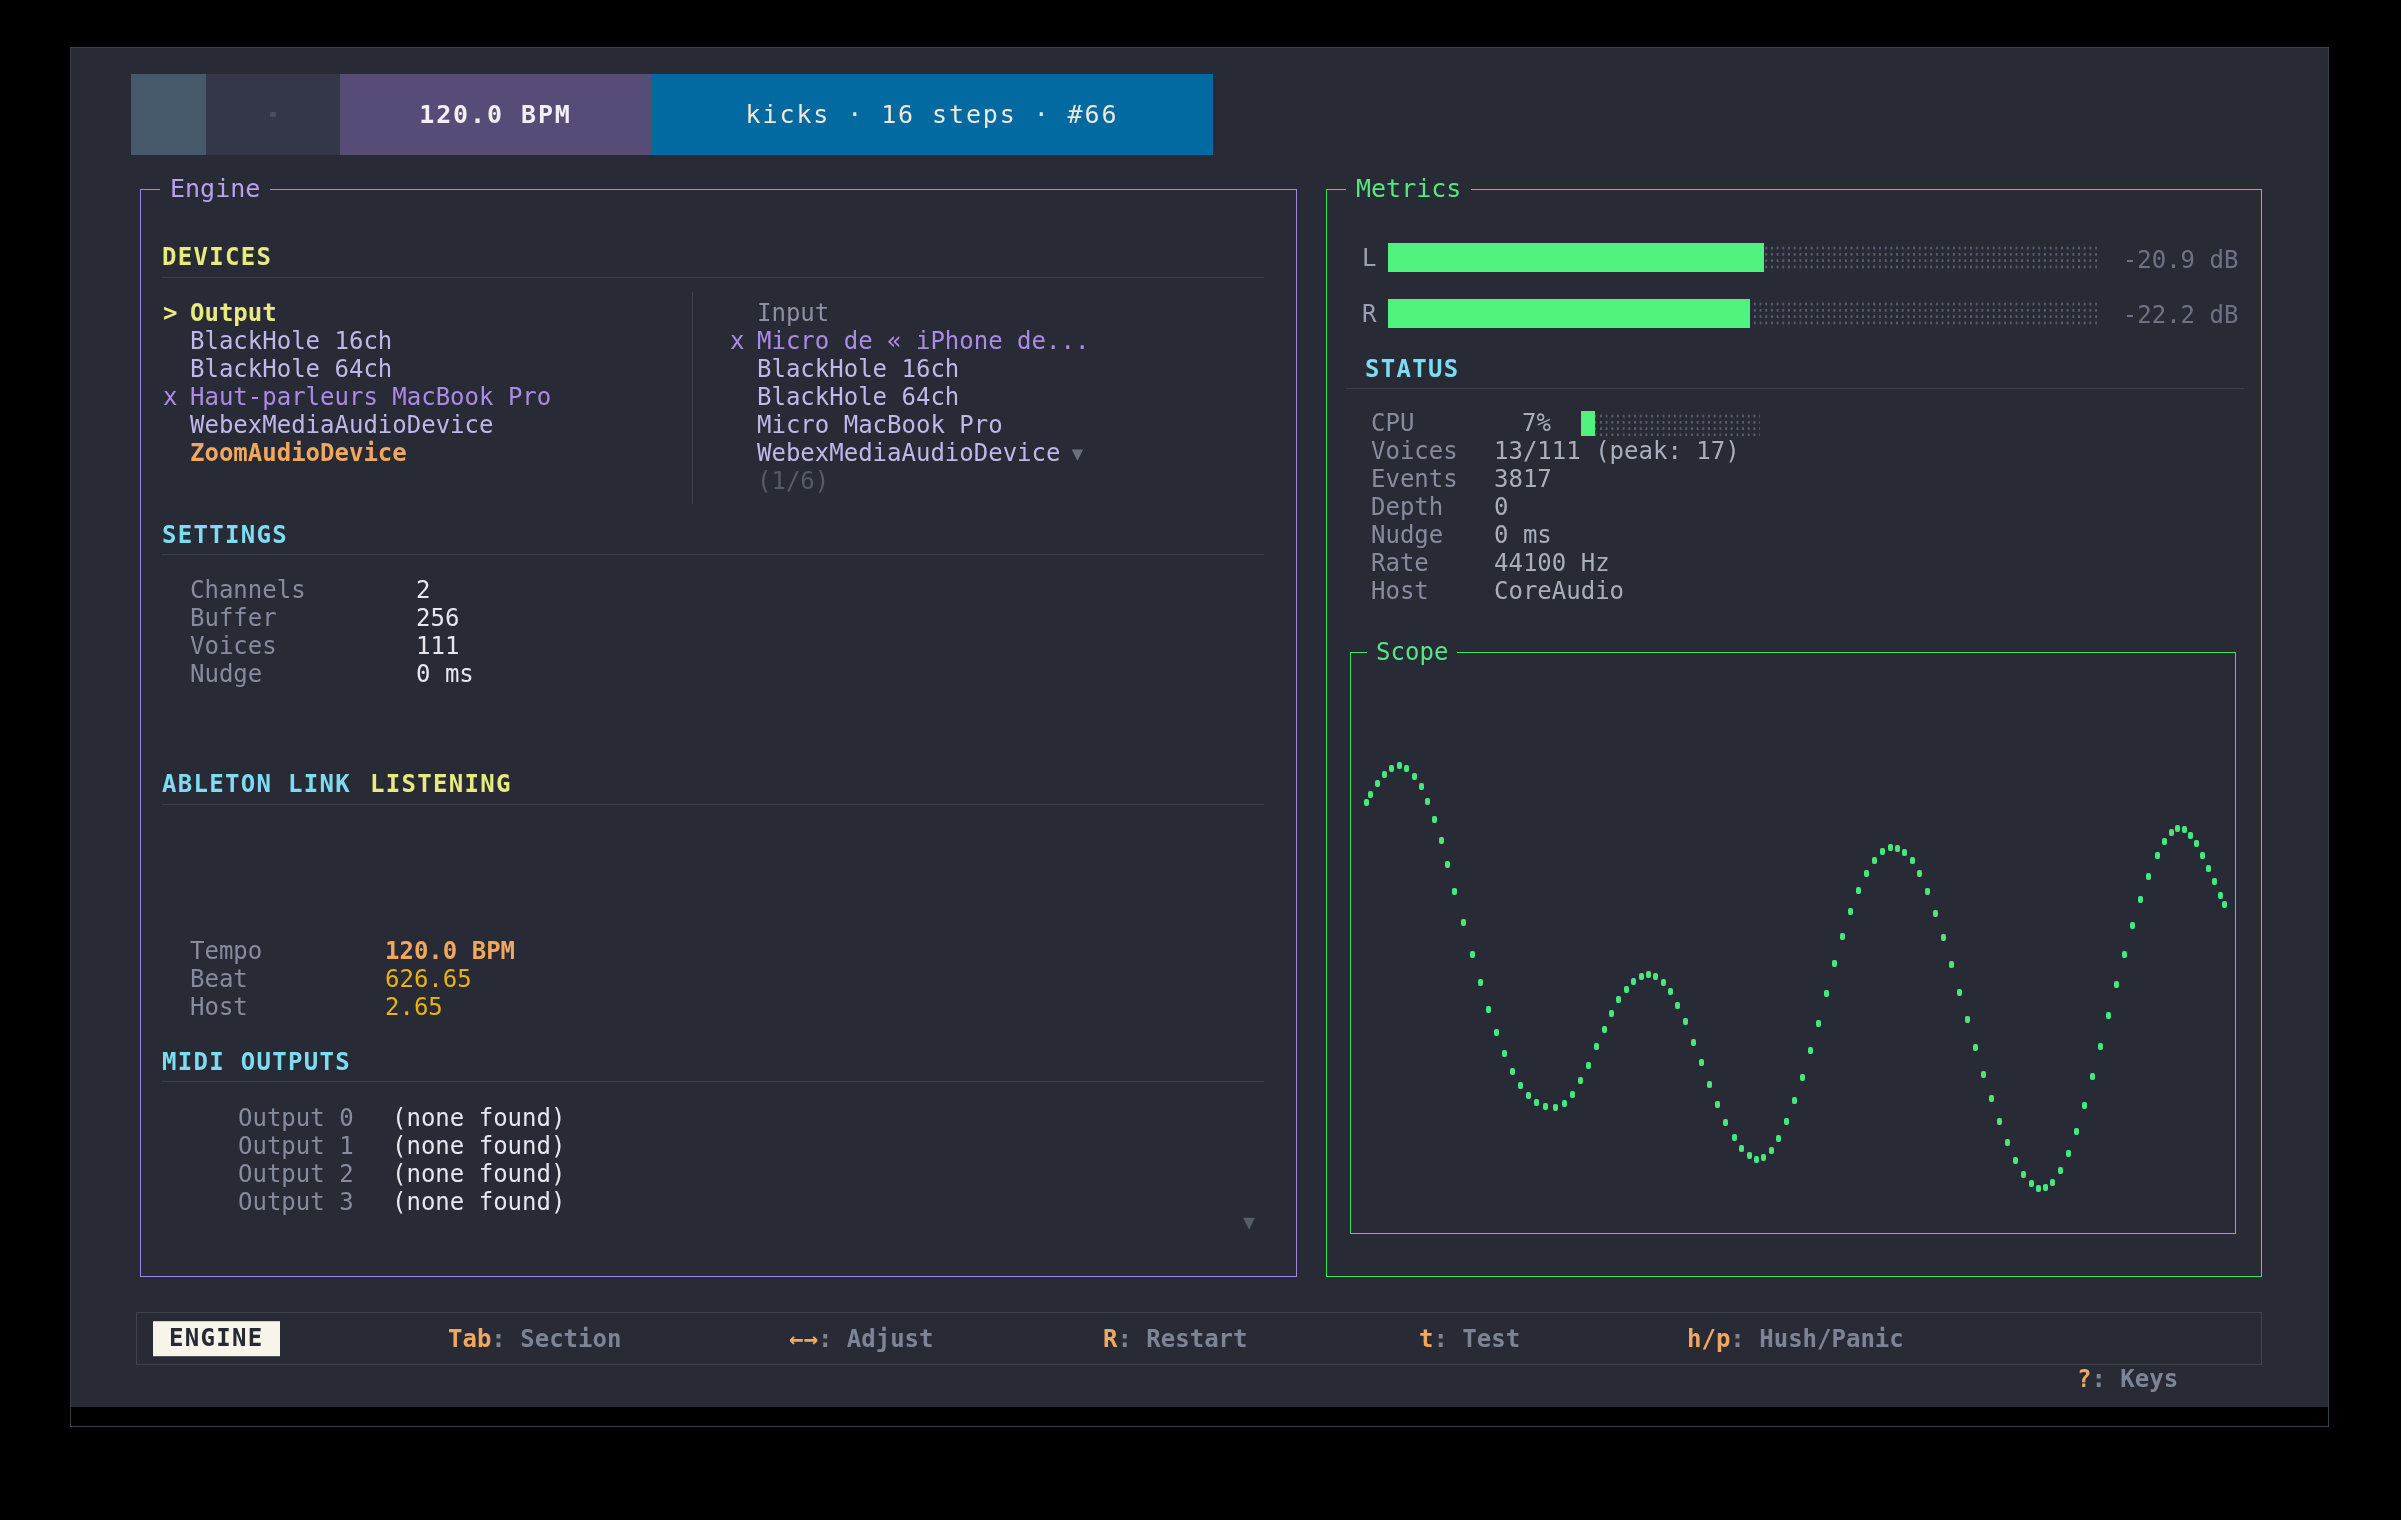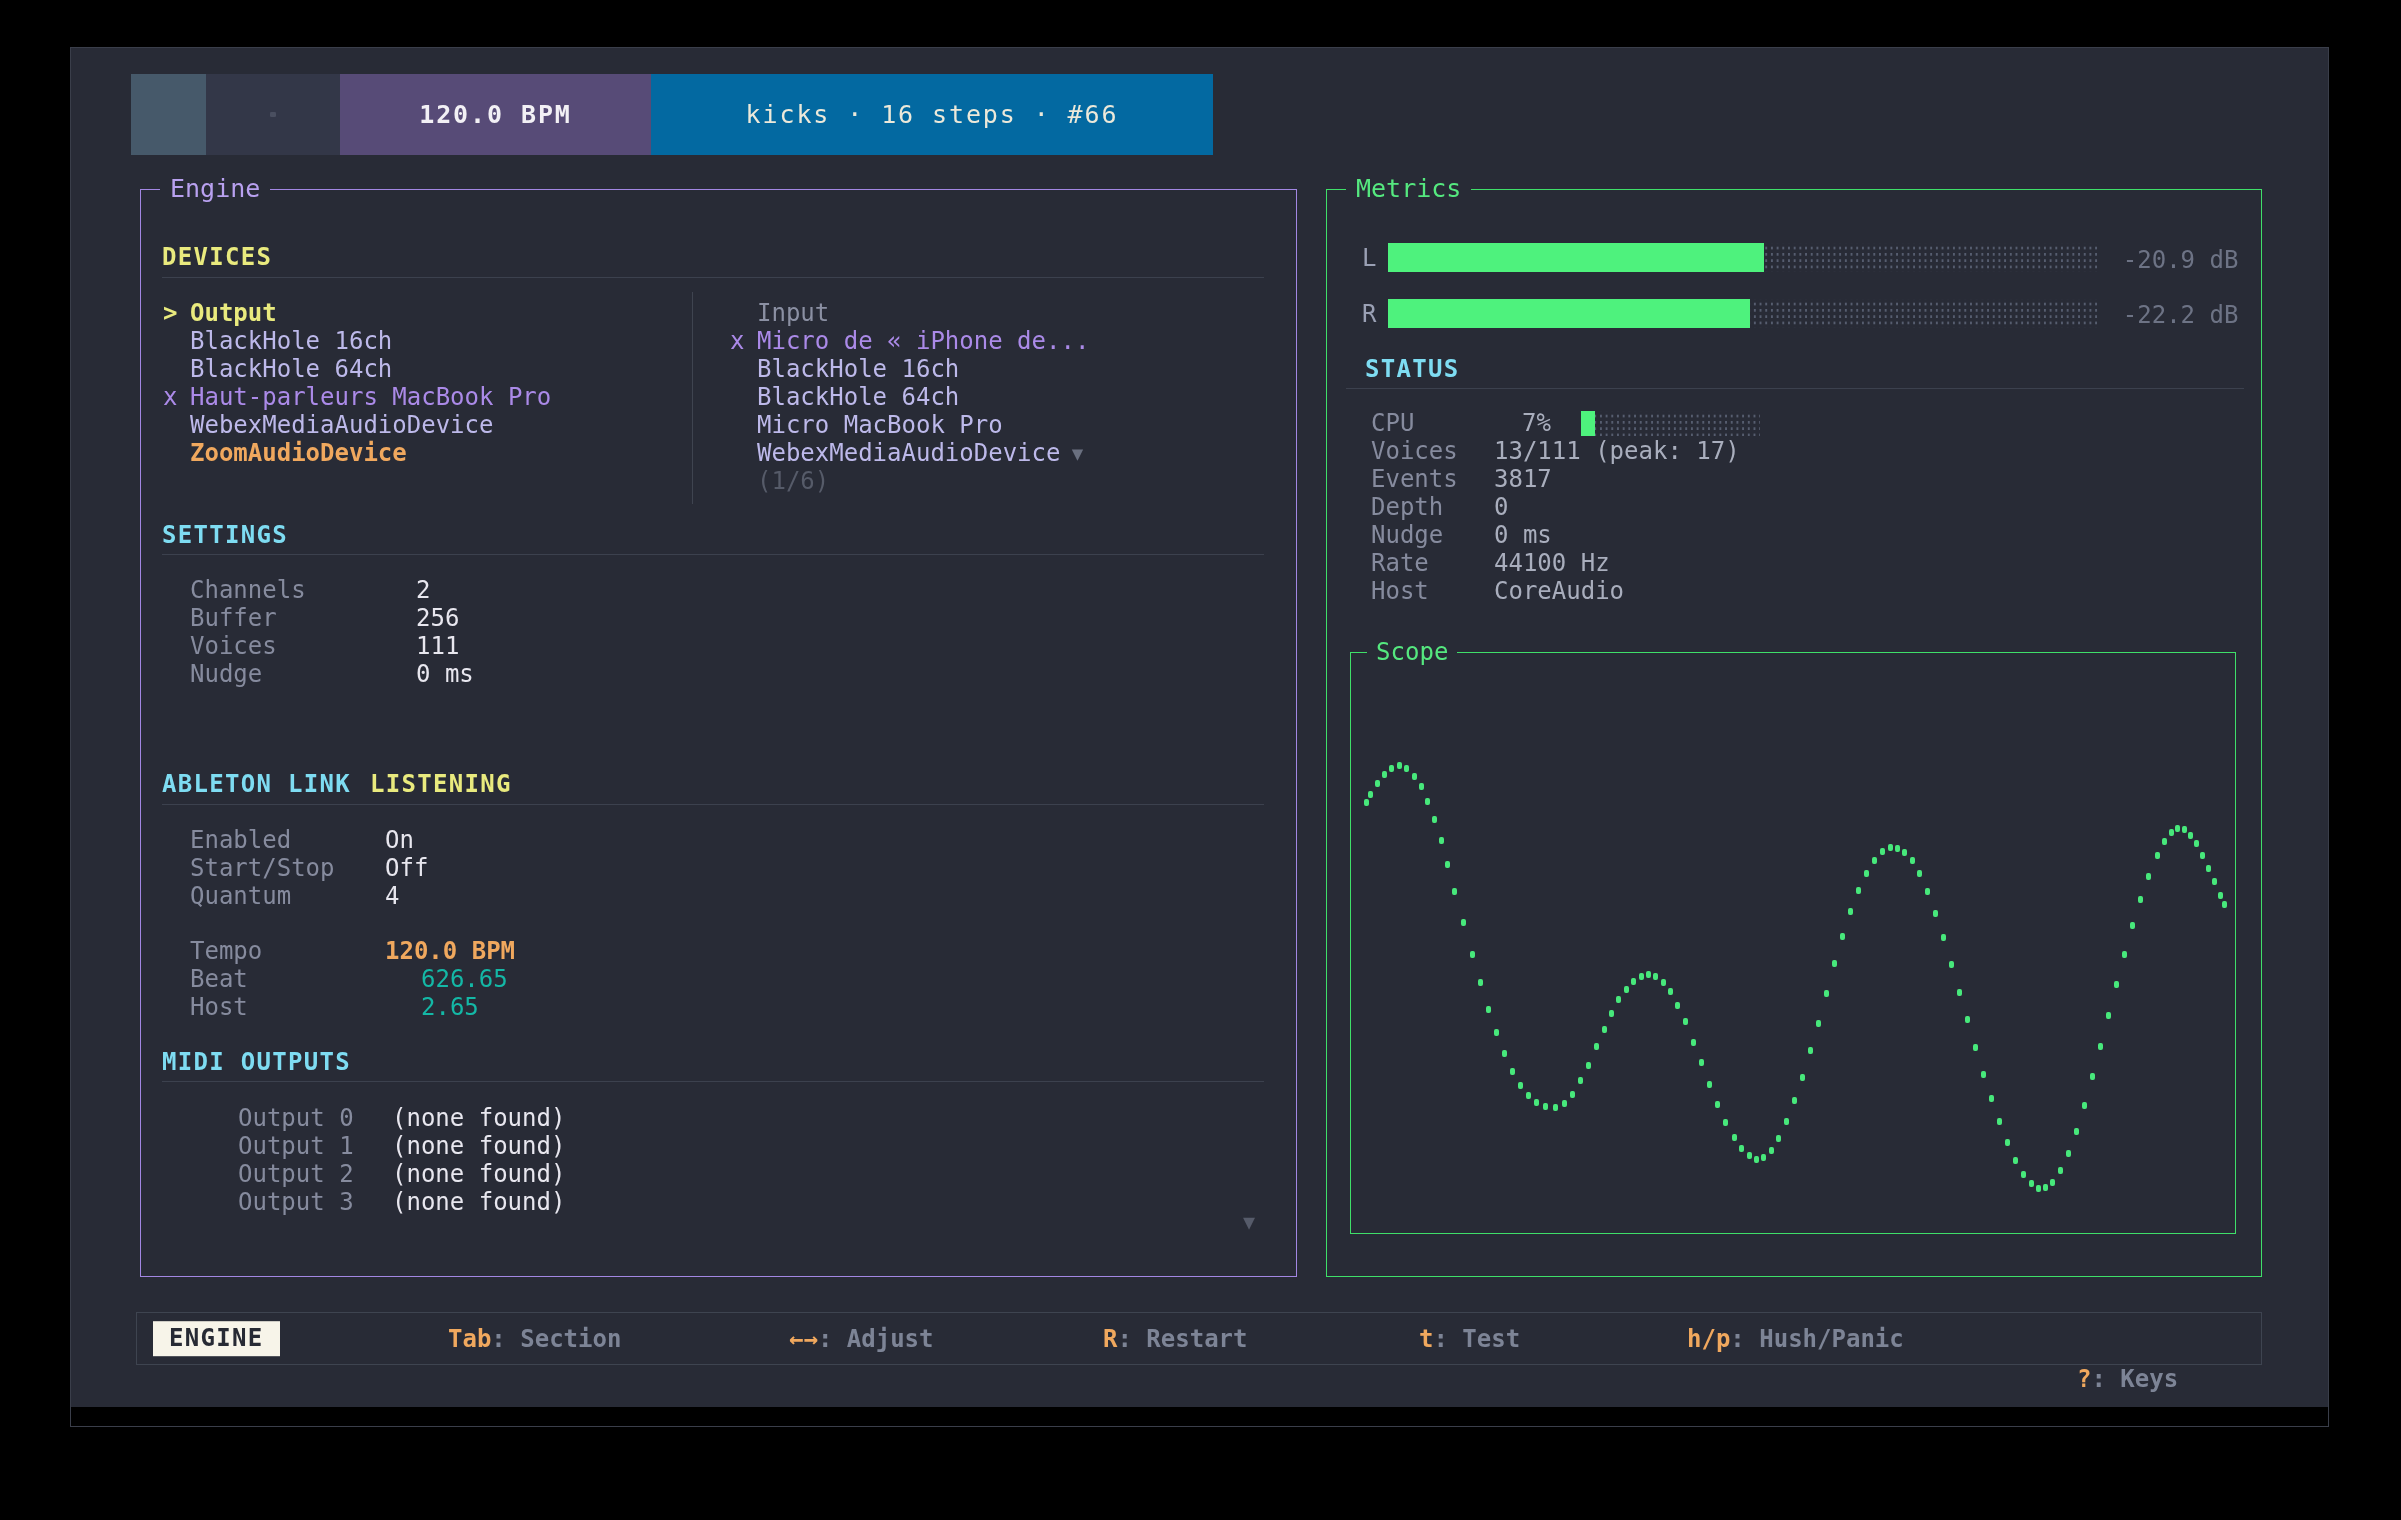--- a/index.html
+++ b/index.html
@@ -36,21 +36,21 @@
   .dev-row.header .dev-label{color:#8b90a3;}
   .dev-row.dim .dev-label{color:#565b69;}
   .dev-suffix{color:#6a7080;font-size:19px;margin-left:11.3px;}
   #devices-divider{width:1.3px;background:#3f4450;}
 
   
   .kv-row{height:28px;display:flex;align-items:center;font-size:24px;white-space:pre;}
   .kv-label{color:#868b9e;}
   .kv-value{color:#e8e7ef;}
   .kv-value.tempo{color:#f0a85e;font-weight:bold;}
-  .kv-value.dim2{color:#14b8a6;margin-left:36px;}
+  .kv-value.dim2{color:#eab308;}
   .kv-value.statusv{color:#a9aebd;}
   #settings-rows .kv-label{width:226px;}
   #link-rows-a .kv-label,#link-rows-b .kv-label{width:195px;}
   #midi-rows .kv-label{width:154px;}
   #status-rows .kv-label{width:123px;}
   .scroll-arrow{color:#565b6a;font-size:20px;}
 
   
   .meter-row{position:absolute;left:35px;height:29px;display:flex;align-items:center;}
   .meter-ch{color:#9aa0b4;font-size:24px;width:26px;}
@@ -118,25 +118,20 @@
     <div id="settings-rows" class="abs" style="left:49px;top:386px;">
         <div class="kv-row"><span class="kv-label">Channels</span><span class="kv-value ">2</span></div>
         <div class="kv-row"><span class="kv-label">Buffer</span><span class="kv-value ">256</span></div>
         <div class="kv-row"><span class="kv-label">Voices</span><span class="kv-value ">111</span></div>
         <div class="kv-row"><span class="kv-label">Nudge</span><span class="kv-value ">0 ms</span></div>
       </div>
 
     <div class="abs sec-head cyan" style="left:21px;top:580px;">ABLETON LINK</div>
     <div class="abs sec-head yellow" style="left:229px;top:580px;">LISTENING</div>
     <div class="abs rule" style="left:21px;top:614px;width:1102px;"></div>
-    <div id="link-rows-a" class="abs" style="left:49px;top:636px;">
-        <div class="kv-row"><span class="kv-label">Enabled</span><span class="kv-value ">On</span></div>
-        <div class="kv-row"><span class="kv-label">Start/Stop</span><span class="kv-value ">Off</span></div>
-        <div class="kv-row"><span class="kv-label">Quantum</span><span class="kv-value ">4</span></div>
-      </div>
     <div id="link-rows-b" class="abs" style="left:49px;top:747px;">
         <div class="kv-row"><span class="kv-label">Tempo</span><span class="kv-value tempo">120.0 BPM</span></div>
         <div class="kv-row"><span class="kv-label">Beat</span><span class="kv-value dim2">626.65</span></div>
         <div class="kv-row"><span class="kv-label">Host</span><span class="kv-value dim2">2.65</span></div>
       </div>
 
     <div class="abs sec-head cyan" style="left:21px;top:858px;">MIDI OUTPUTS</div>
     <div class="abs rule" style="left:21px;top:891px;width:1102px;"></div>
     <div id="midi-rows" class="abs" style="left:49px;top:914px;margin-left:48px;">
         <div class="kv-row"><span class="kv-label">Output 0</span><span class="kv-value ">(none found)</span></div>

